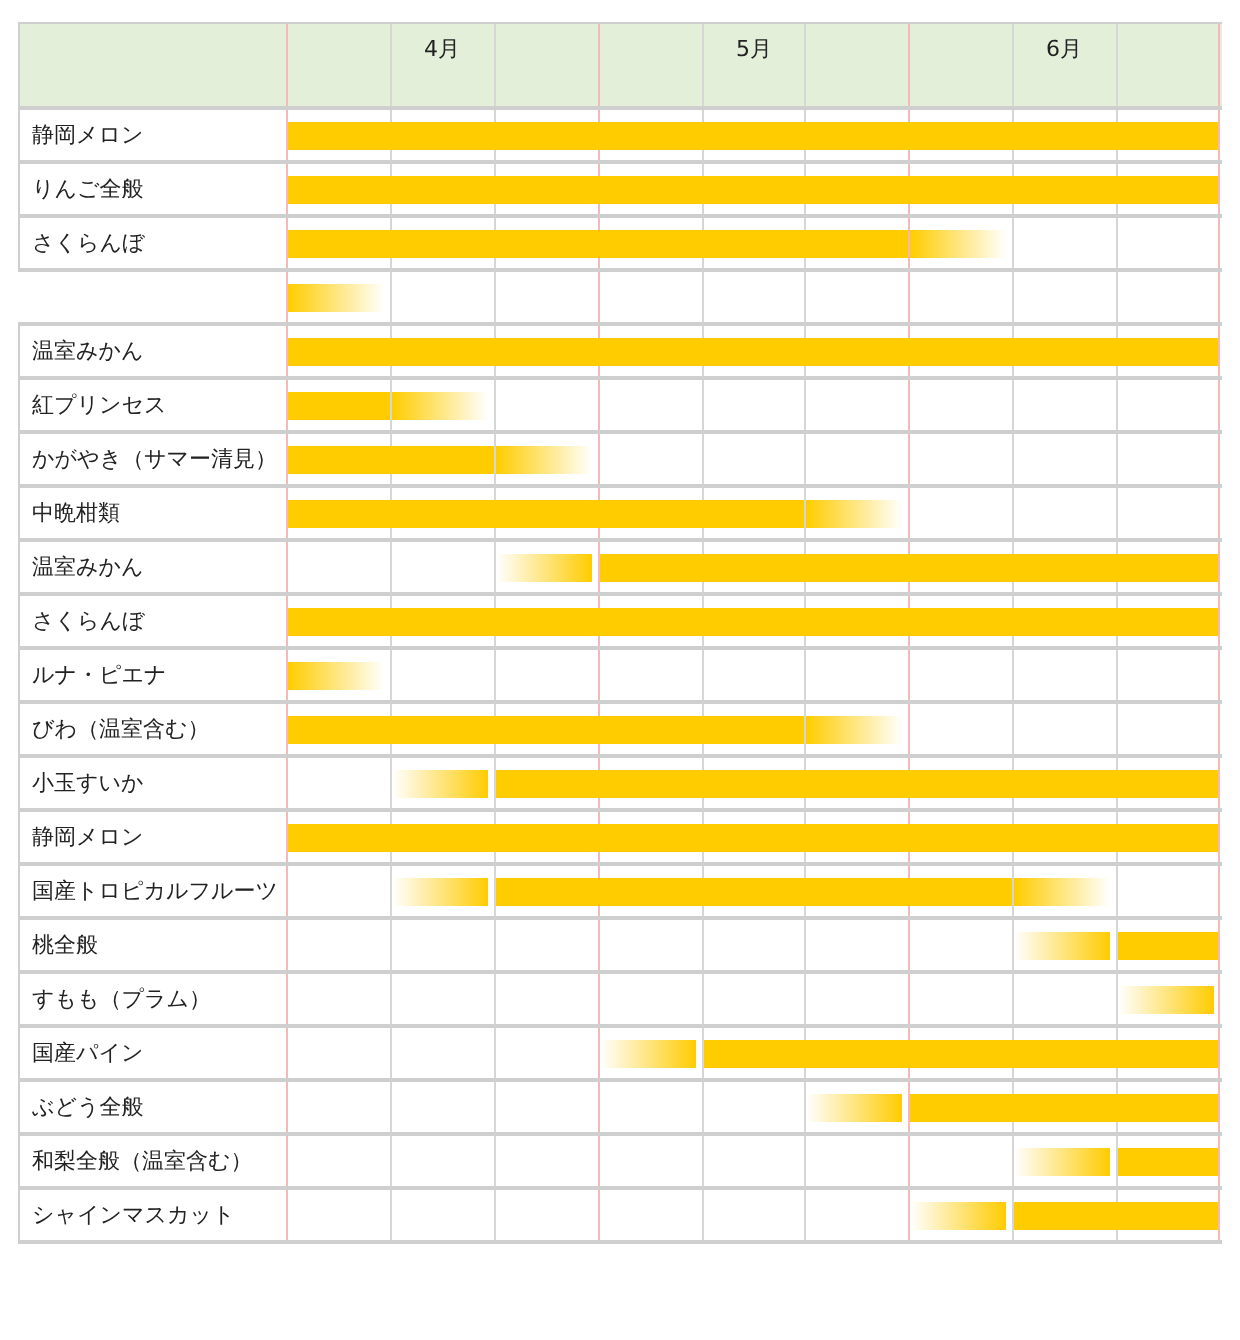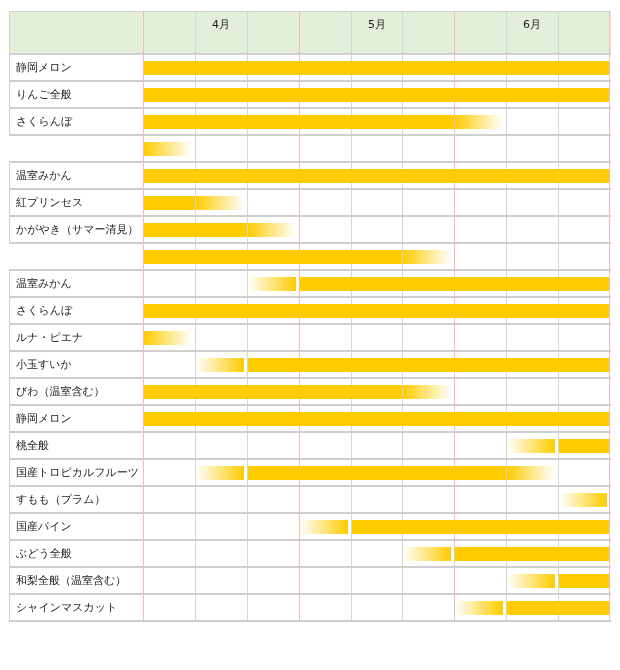--- a/index.html
+++ b/index.html
@@ -151,20 +151,21 @@
           <div class="vline" style="left: 259px;"></div>
           <div class="vline month" style="left: 311px;"></div>
           <div class="vline" style="left: 363px;"></div>
           <div class="vline" style="left: 415px;"></div>
           <div class="vline month" style="left: 466px;"></div>
           <div class="bar solid" style="left: 1px; width: 103px;"></div>
           <div class="bar fade-out" style="left: 105px; width: 48px;"></div>
         </div>
       </div>
       <div class="row">
+        <div class="label">中晩柑類</div>
         <div class="grid">
           <div class="vline month" style="left: 0px;"></div>
           <div class="vline" style="left: 52px;"></div>
           <div class="vline" style="left: 104px;"></div>
           <div class="vline month" style="left: 156px;"></div>
           <div class="vline" style="left: 208px;"></div>
           <div class="vline" style="left: 259px;"></div>
           <div class="vline month" style="left: 311px;"></div>
           <div class="vline" style="left: 363px;"></div>
           <div class="vline" style="left: 415px;"></div>
@@ -216,102 +217,102 @@
           <div class="vline" style="left: 208px;"></div>
           <div class="vline" style="left: 259px;"></div>
           <div class="vline month" style="left: 311px;"></div>
           <div class="vline" style="left: 363px;"></div>
           <div class="vline" style="left: 415px;"></div>
           <div class="vline month" style="left: 466px;"></div>
           <div class="bar fade-out" style="left: 1px; width: 48px;"></div>
         </div>
       </div>
       <div class="row">
+        <div class="label">びわ（温室含む）</div>
+        <div class="grid">
+          <div class="vline month" style="left: 0px;"></div>
+          <div class="vline" style="left: 52px;"></div>
+          <div class="vline" style="left: 104px;"></div>
+          <div class="vline month" style="left: 156px;"></div>
+          <div class="vline" style="left: 208px;"></div>
+          <div class="vline" style="left: 259px;"></div>
+          <div class="vline month" style="left: 311px;"></div>
+          <div class="vline" style="left: 363px;"></div>
+          <div class="vline" style="left: 415px;"></div>
+          <div class="vline month" style="left: 466px;"></div>
+          <div class="bar solid" style="left: 1px; width: 258px;"></div>
+          <div class="bar fade-out" style="left: 260px; width: 48px;"></div>
+        </div>
+      </div>
+      <div class="row">
         <div class="label">小玉すいか</div>
         <div class="grid">
           <div class="vline month" style="left: 0px;"></div>
           <div class="vline" style="left: 52px;"></div>
           <div class="vline" style="left: 104px;"></div>
           <div class="vline month" style="left: 156px;"></div>
           <div class="vline" style="left: 208px;"></div>
           <div class="vline" style="left: 259px;"></div>
           <div class="vline month" style="left: 311px;"></div>
           <div class="vline" style="left: 363px;"></div>
           <div class="vline" style="left: 415px;"></div>
           <div class="vline month" style="left: 466px;"></div>
           <div class="bar fade-in" style="left: 53px; width: 48px;"></div>
           <div class="bar solid" style="left: 105px; width: 361px;"></div>
         </div>
       </div>
       <div class="row">
-        <div class="label">びわ（温室含む）</div>
-        <div class="grid">
-          <div class="vline month" style="left: 0px;"></div>
-          <div class="vline" style="left: 52px;"></div>
-          <div class="vline" style="left: 104px;"></div>
-          <div class="vline month" style="left: 156px;"></div>
-          <div class="vline" style="left: 208px;"></div>
-          <div class="vline" style="left: 259px;"></div>
-          <div class="vline month" style="left: 311px;"></div>
-          <div class="vline" style="left: 363px;"></div>
-          <div class="vline" style="left: 415px;"></div>
-          <div class="vline month" style="left: 466px;"></div>
-          <div class="bar solid" style="left: 1px; width: 258px;"></div>
-          <div class="bar fade-out" style="left: 260px; width: 48px;"></div>
-        </div>
-      </div>
-      <div class="row">
         <div class="label">静岡メロン</div>
         <div class="grid">
           <div class="vline month" style="left: 0px;"></div>
           <div class="vline" style="left: 52px;"></div>
           <div class="vline" style="left: 104px;"></div>
           <div class="vline month" style="left: 156px;"></div>
           <div class="vline" style="left: 208px;"></div>
           <div class="vline" style="left: 259px;"></div>
           <div class="vline month" style="left: 311px;"></div>
           <div class="vline" style="left: 363px;"></div>
           <div class="vline" style="left: 415px;"></div>
           <div class="vline month" style="left: 466px;"></div>
           <div class="bar solid" style="left: 1px; width: 465px;"></div>
-        </div>
-      </div>
-      <div class="row">
-        <div class="label">桃全般</div>
-        <div class="grid">
-          <div class="vline month" style="left: 0px;"></div>
-          <div class="vline" style="left: 52px;"></div>
-          <div class="vline" style="left: 104px;"></div>
-          <div class="vline month" style="left: 156px;"></div>
-          <div class="vline" style="left: 208px;"></div>
-          <div class="vline" style="left: 259px;"></div>
-          <div class="vline month" style="left: 311px;"></div>
-          <div class="vline" style="left: 363px;"></div>
-          <div class="vline" style="left: 415px;"></div>
-          <div class="vline month" style="left: 466px;"></div>
-          <div class="bar fade-in" style="left: 364px; width: 48px;"></div>
-          <div class="bar solid" style="left: 416px; width: 50px;"></div>
         </div>
       </div>
       <div class="row">
         <div class="label">国産トロピカルフルーツ</div>
         <div class="grid">
           <div class="vline month" style="left: 0px;"></div>
           <div class="vline" style="left: 52px;"></div>
           <div class="vline" style="left: 104px;"></div>
           <div class="vline month" style="left: 156px;"></div>
           <div class="vline" style="left: 208px;"></div>
           <div class="vline" style="left: 259px;"></div>
           <div class="vline month" style="left: 311px;"></div>
           <div class="vline" style="left: 363px;"></div>
           <div class="vline" style="left: 415px;"></div>
           <div class="vline month" style="left: 466px;"></div>
           <div class="bar fade-in" style="left: 53px; width: 48px;"></div>
           <div class="bar solid" style="left: 105px; width: 258px;"></div>
           <div class="bar fade-out" style="left: 364px; width: 48px;"></div>
+        </div>
+      </div>
+      <div class="row">
+        <div class="label">桃全般</div>
+        <div class="grid">
+          <div class="vline month" style="left: 0px;"></div>
+          <div class="vline" style="left: 52px;"></div>
+          <div class="vline" style="left: 104px;"></div>
+          <div class="vline month" style="left: 156px;"></div>
+          <div class="vline" style="left: 208px;"></div>
+          <div class="vline" style="left: 259px;"></div>
+          <div class="vline month" style="left: 311px;"></div>
+          <div class="vline" style="left: 363px;"></div>
+          <div class="vline" style="left: 415px;"></div>
+          <div class="vline month" style="left: 466px;"></div>
+          <div class="bar fade-in" style="left: 364px; width: 48px;"></div>
+          <div class="bar solid" style="left: 416px; width: 50px;"></div>
         </div>
       </div>
       <div class="row">
         <div class="label">すもも（プラム）</div>
         <div class="grid">
           <div class="vline month" style="left: 0px;"></div>
           <div class="vline" style="left: 52px;"></div>
           <div class="vline" style="left: 104px;"></div>
           <div class="vline month" style="left: 156px;"></div>
           <div class="vline" style="left: 208px;"></div>

